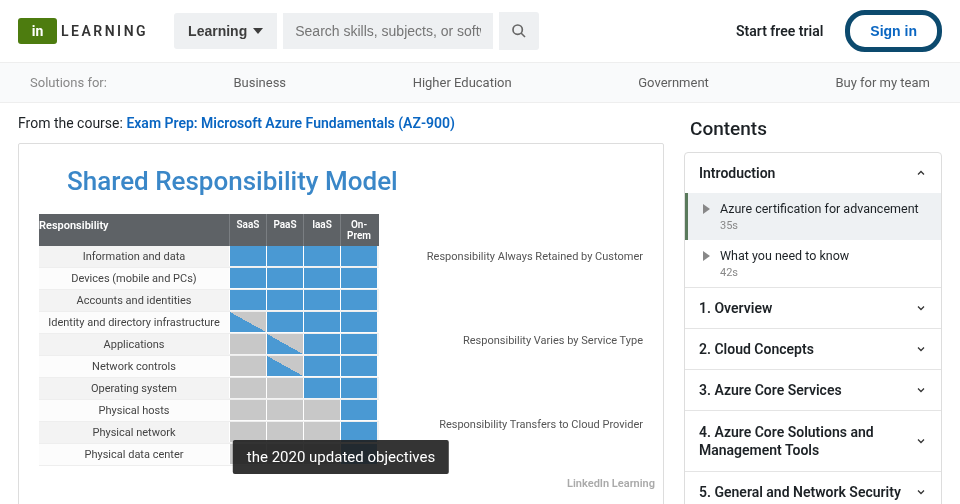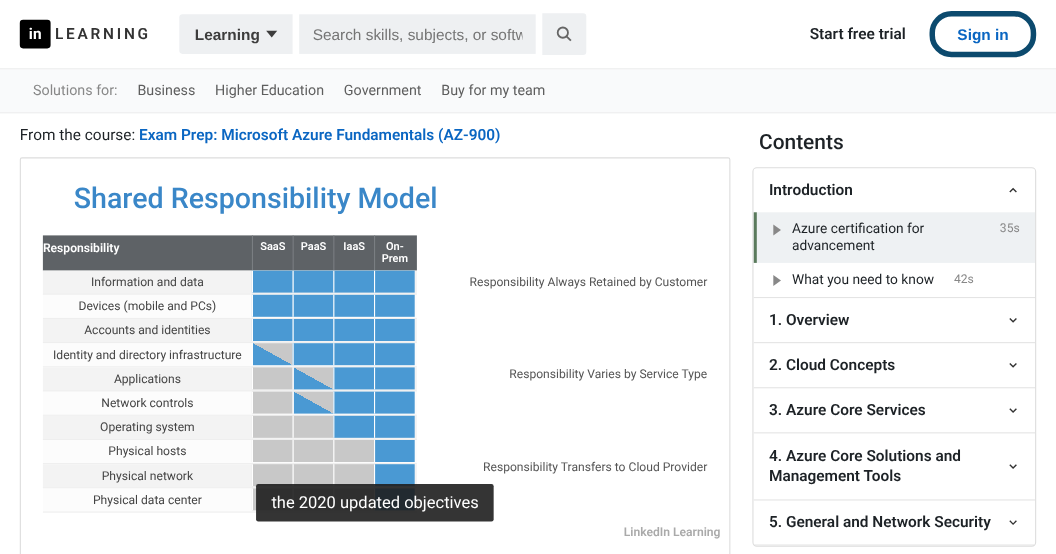--- a/index.html
+++ b/index.html
@@ -1,32 +1,32 @@
 <!DOCTYPE html>
 <html><head>
 <meta charset="utf-8">
 <style>
   * { box-sizing: border-box; margin: 0; padding: 0; }
   body { font-family: -apple-system, BlinkMacSystemFont, "Segoe UI", Roboto, Helvetica, Arial, sans-serif; background: #fff; color: #1d2226; width: 960px; height: 504px; overflow: hidden; }
   
   
   .header { display: flex; align-items: center; padding: 10px 18px; gap: 6px; background: #fff; }
   .logo-group { display: flex; align-items: center; gap: 4px; margin-right: 20px; }
-  .logo-in { width: 28px; height: 26px; background: #000000; color: #fff; font-weight: 700; font-size: 14px; display: flex; align-items: center; justify-content: center; border-radius: 3px; }
+  .logo-in { width: 39px; height: 26px; background: #4d7c0f; color: #fff; font-weight: 700; font-size: 14px; display: flex; align-items: center; justify-content: center; border-radius: 3px; }
   .logo-learning { font-size: 14px; letter-spacing: 2.5px; font-weight: 600; color: #333; }
   .learning-dd { background: #eef0f2; border: none; padding: 10px 14px; font-size: 14px; font-weight: 600; color: #3d3d3d; display: flex; align-items: center; gap: 6px; border-radius: 3px 0 0 3px; }
   .chev-down { width: 0; height: 0; border-left: 5px solid transparent; border-right: 5px solid transparent; border-top: 6px solid #3d3d3d; }
   .search-box { flex: 1; max-width: 396px; background: #eef0f2; border: none; padding: 10px 12px; font-size: 14px; color: #666; border-radius: 0; }
   .search-btn { background: #eef0f2; border: none; width: 40px; height: 38px; display: flex; align-items: center; justify-content: center; color: #666; border-radius: 0 3px 3px 0; }
   .spacer { flex: 1; }
   .trial { font-size: 14px; font-weight: 600; color: #1d2226; margin-right: 16px; }
   .signin { border: 5px solid #0c4a6e; color: #0a66c2; background: #fff; padding: 8px 20px; border-radius: 20px; font-size: 14px; font-weight: 600; }
   
   
-  .subnav { background: #f9fafb; padding: 12px 30px; display: flex; justify-content: flex-start; gap: 18px; font-size: 13px; color: #5e5e5e; border-top: 1px solid #eee; border-bottom: 1px solid #eee;}
+  .subnav { background: #f9fafb; padding: 12px 30px; display: flex; justify-content: space-between; gap: 18px; font-size: 13px; color: #5e5e5e; border-top: 1px solid #eee; border-bottom: 1px solid #eee;}
   .subnav-label { color: #888; }
   
   
   .main { display: flex; padding: 10px 18px; gap: 20px; }
   .left { flex: 1; }
   .from-course { font-size: 14px; margin: 2px 0 12px 0; }
   .from-course a { color: #0a66c2; font-weight: 600; text-decoration: none; }
   
   .video { border: 1px solid #ddd; border-radius: 2px; background: #fff; position: relative; height: 366px; padding: 14px 20px 0 20px; overflow: hidden;}
   .video-title { color: #3a87c8; font-size: 26px; font-weight: 500; margin: 8px 0 18px 28px; }
@@ -52,21 +52,21 @@
   .right { width: 258px; }
   .contents-title { font-size: 19px; font-weight: 500; margin: 4px 0 12px 6px; }
   .contents-box { border: 1px solid #ddd; border-radius: 4px; overflow: hidden; }
   .section { border-bottom: 1px solid #e4e4e4; }
   .section-head { display: flex; justify-content: space-between; align-items: center; padding: 12px 14px; font-size: 14px; font-weight: 600; }
   .chev { width: 12px; height: 12px; display:flex; align-items:center; justify-content:center;}
   .chev svg { width: 12px; height: 12px; }
   .lesson { display: flex; align-items: flex-start; gap: 10px; padding: 8px 14px 8px 18px; font-size: 12.5px; }
   .lesson.active { background: #eef1f3; border-left: 3px solid #5a7a5c; padding-left: 15px;}
   .play-tri { width: 0; height: 0; border-top: 5px solid transparent; border-bottom: 5px solid transparent; border-left: 7px solid #888; margin-top: 3px; flex-shrink:0;}
-  .lesson-body { display:flex; gap:18px;}
+  .lesson-body { display:flex; flex-direction:column; gap:3px;}
   .lesson-dur { font-size: 11px; color: #888; }
   
   .section-head.two-line { line-height: 1.3; }
 </style>
 </head>
 <body>
 
 <div class="header">
   <div class="logo-group">
     <div class="logo-in">in</div>

